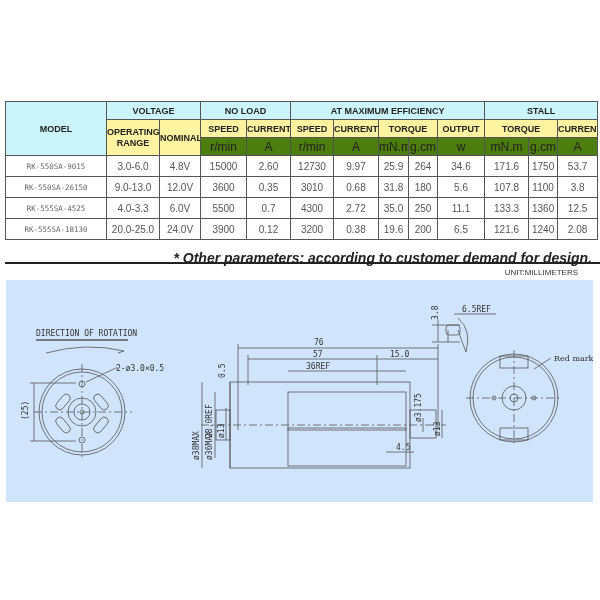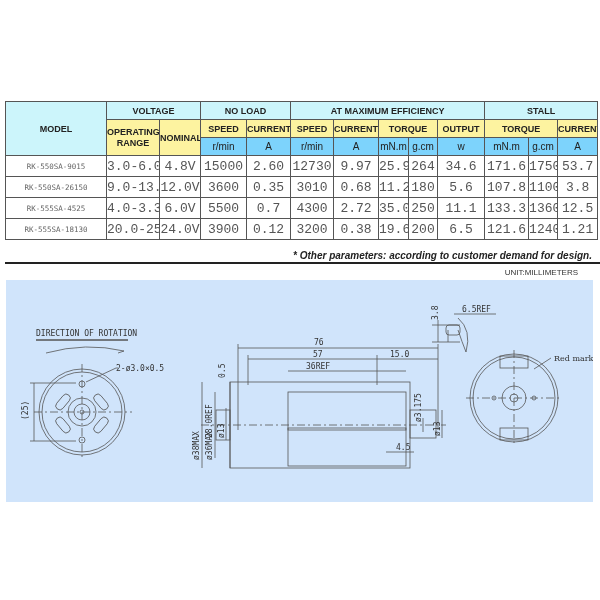--- a/index.html
+++ b/index.html
@@ -1,26 +1,26 @@
 <!DOCTYPE html>
 <html><head>
 <meta charset="utf-8">
 <style>
   html,body{margin:0;padding:0;background:#fff;}
   body{width:600px;height:600px;position:relative;overflow:hidden;font-family:"Liberation Sans",sans-serif;}
   #spec{position:absolute;left:5px;top:101px;border-collapse:collapse;table-layout:fixed;width:592px;}
   #spec td{border:1px solid #555;text-align:center;padding:0;overflow:hidden;white-space:nowrap;}
   .hc{background:#ccf5fb;font-weight:bold;font-size:9px;color:#222;margin-left:19px;}
   .hy{background:#fdf3a0;font-weight:bold;font-size:9px;color:#222;}
-  .hu{background:#7dd3fc;font-size:10px;color:#222;}
-  .dt{background:#fff;font-family:Liberation Mono, monospace;font-size:13px;color:#555;}
+  .hu{background:#4d7c0f;font-size:12px;color:#222;}
+  .dt{background:#fff;font-family:Liberation Sans, sans-serif;font-size:10px;color:#555;}
   .dm{font-family:"DejaVu Sans Mono",monospace;font-size:7.5px;color:#666;}
   .hr td{height:17px;}
   .dr td{height:20px;margin-top:20px;}
-  #note{position:absolute;right:8px;top:250px;font-size:10px;font-weight:bold;font-style:italic;color:#222;}
+  #note{position:absolute;right:8px;top:250px;font-size:14px;font-weight:bold;font-style:italic;color:#222;}
   #rule{position:absolute;left:5px;right:0;top:262px;height:2px;background:#222;}
   #unit{position:absolute;right:22px;top:268px;font-size:8px;color:#333;}
   #panel{position:absolute;left:6px;top:280px;width:587px;height:222px;background:#d0e4fb;}
   #panel svg{position:absolute;left:0;top:0;}
   .lbl{font-family:"DejaVu Sans Mono",monospace;font-size:8px;fill:#333;}
   .lblserif{font-family:"DejaVu Serif",serif;font-size:8px;fill:#333;}
 </style>
 </head>
 <body>
 
@@ -88,21 +88,21 @@
     <td class="dt">53.7</td>
   </tr>
   <tr class="dr">
     <td class="dt dm">RK-550SA-26150</td>
     <td class="dt">9.0-13.0</td>
     <td class="dt">12.0V</td>
     <td class="dt">3600</td>
     <td class="dt">0.35</td>
     <td class="dt">3010</td>
     <td class="dt">0.68</td>
-    <td class="dt">11.2</td>
+    <td class="dt">31.8</td>
     <td class="dt">180</td>
     <td class="dt">5.6</td>
     <td class="dt">107.8</td>
     <td class="dt">1100</td>
     <td class="dt">3.8</td>
   </tr>
   <tr class="dr">
     <td class="dt dm">RK-555SA-4525</td>
     <td class="dt">4.0-3.3</td>
     <td class="dt">6.0V</td>
@@ -123,21 +123,21 @@
     <td class="dt">24.0V</td>
     <td class="dt">3900</td>
     <td class="dt">0.12</td>
     <td class="dt">3200</td>
     <td class="dt">0.38</td>
     <td class="dt">19.6</td>
     <td class="dt">200</td>
     <td class="dt">6.5</td>
     <td class="dt">121.6</td>
     <td class="dt">1240</td>
-    <td class="dt">1.21</td>
+    <td class="dt">2.08</td>
   </tr>
 </tbody>
   </table>
 
 <div id="note">* Other parameters: according to customer demand for design.</div>
 <div id="rule"></div>
 <div id="unit">UNIT:MILLIMETERS</div>
 
 <div id="panel">
   <svg width="587" height="222" viewBox="0 0 587 222" fill="none" stroke="#555" stroke-width="0.8">

